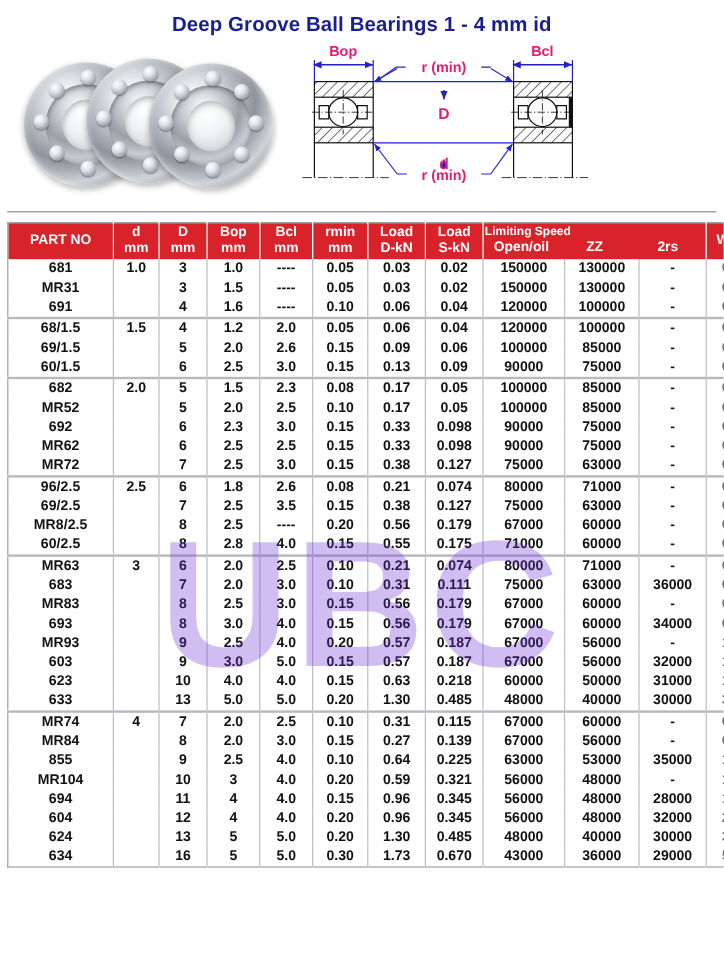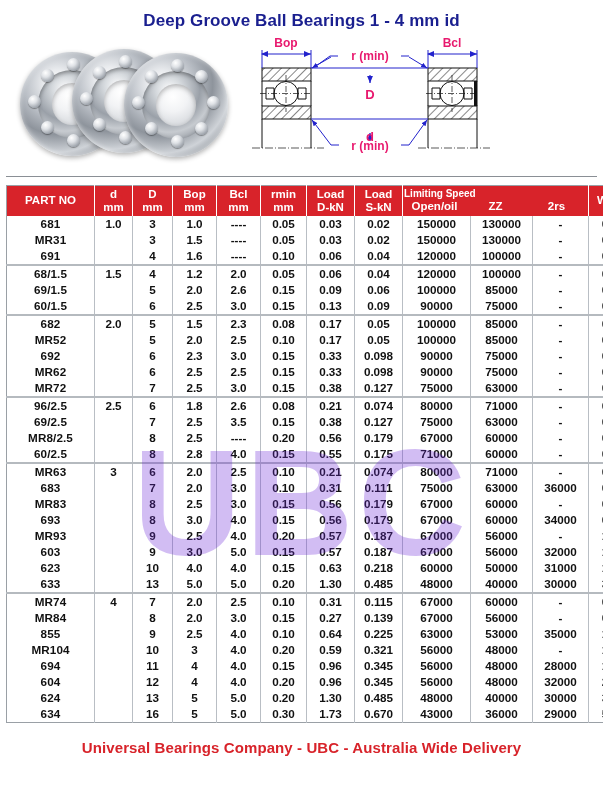--- a/index.html
+++ b/index.html
@@ -727,14 +727,13 @@
             <td>5.21</td>
           </tr>
         </tbody>
     </table>
 
     <div class="watermark">
       <span>UBC</span>
     </div>
   </div>
 
-  <div class="footer">Universal Bearings Company - UBC - Australia Wide Delivery</div>
 </div>
 
 </body></html>

